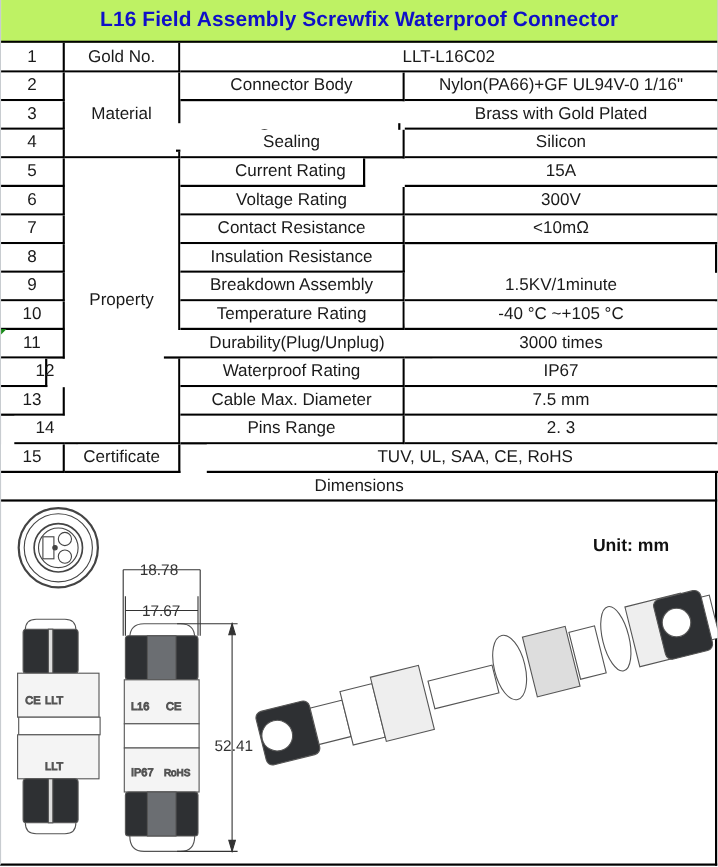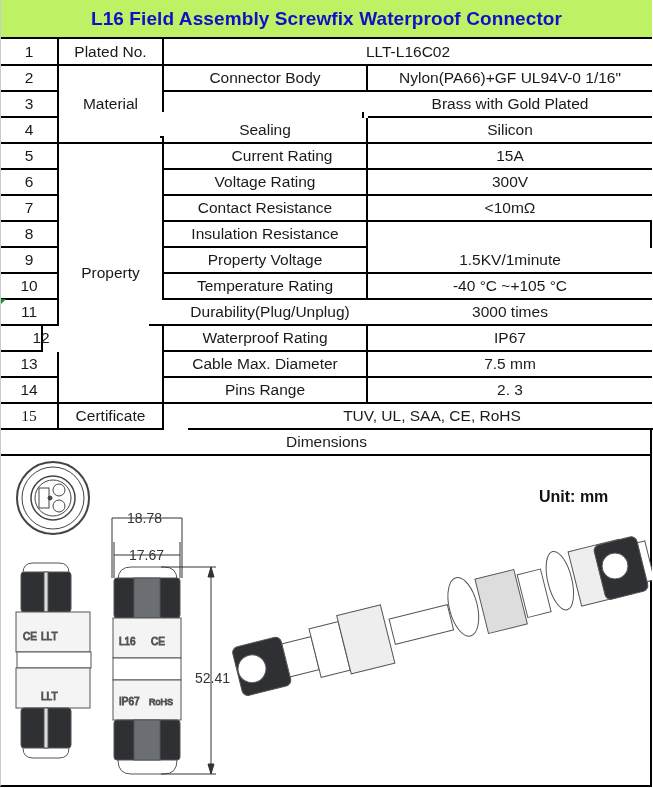--- a/index.html
+++ b/index.html
@@ -26,69 +26,69 @@
   .green-mark { position: absolute; left: 0; top: 299px; width: 0; height: 0;
                 border-top: 5px solid #1a8a1a; border-right: 5px solid transparent; }
 </style>
 </head>
 <body>
 
 <div class="sheet">
   <div class="title">L16 Field Assembly Screwfix Waterproof Connector</div>
 
   <div class="cell" style="left:0;top:39px;width:58px;height:27px;">1</div>
-  <div class="cell" style="left:58px;top:39px;width:105px;height:27px;">Plated No.</div>
+  <div class="cell" style="left:58px;top:39px;width:105px;height:27px;">Gold No.</div>
   <div class="cell nocol" style="left:163px;top:39px;width:488px;height:27px;">LLT-L16C02</div>
 
   <div class="cell" style="left:0;top:66px;width:58px;height:26px;">2</div>
   <div class="cell" style="left:0;top:92px;width:58px;height:26px;">3</div>
   <div class="cell" style="left:0;top:118px;width:58px;height:26px;">4</div>
   <div class="cell" style="left:0;top:144px;width:58px;height:26px;">5</div>
   <div class="cell" style="left:0;top:170px;width:58px;height:26px;">6</div>
   <div class="cell" style="left:0;top:196px;width:58px;height:26px;">7</div>
   <div class="cell" style="left:0;top:222px;width:58px;height:26px;">8</div>
   <div class="cell" style="left:0;top:248px;width:58px;height:26px;">9</div>
   <div class="cell" style="left:0;top:274px;width:58px;height:26px;">10</div>
   <div class="cell" style="left:0;top:300px;width:58px;height:26px;">11</div>
   <div class="cell" style="left:0;top:326px;width:37px;height:26px;padding-left:40px;">12</div>
   <div class="cell" style="left:0;top:352px;width:58px;height:26px;">13</div>
-  <div class="cell" style="left:0;top:378px;width:58px;height:26px;">14</div>
+  <div class="cell" style="left:12px;top:378px;width:58px;height:26px;">14</div>
 
   <div class="cell" style="left:58px;top:66px;width:105px;height:78px;">Material</div>
   <div class="cell" style="left:58px;top:144px;width:105px;height:260px;">Property</div>
 
   <div class="cell" style="left:163px;top:66px;width:204px;height:26px;">Connector Body</div>
   <div class="cell" style="left:159px;top:92px;width:204px;height:26px;margin-top:20px;">Contact</div>
   <div class="cell" style="left:163px;top:118px;width:204px;height:26px;">Sealing</div>
-  <div class="cell" style="left:163px;top:144px;width:204px;height:26px;padding-left:34px;">Current Rating</div>
+  <div class="cell" style="left:163px;top:144px;width:168px;height:26px;padding-left:34px;">Current Rating</div>
   <div class="cell" style="left:163px;top:170px;width:204px;height:26px;">Voltage Rating</div>
   <div class="cell" style="left:163px;top:196px;width:204px;height:26px;">Contact Resistance</div>
   <div class="cell" style="left:163px;top:222px;width:204px;height:26px;">Insulation Resistance</div>
-  <div class="cell" style="left:163px;top:248px;width:204px;height:26px;">Property Voltage</div>
+  <div class="cell" style="left:163px;top:248px;width:204px;height:26px;">Breakdown Assembly</div>
   <div class="cell" style="left:163px;top:274px;width:204px;height:26px;">Temperature Rating</div>
   <div class="cell" style="left:148px;top:300px;width:244px;height:26px;">Durability(Plug/Unplug)</div>
   <div class="cell" style="left:163px;top:326px;width:204px;height:26px;">Waterproof Rating</div>
   <div class="cell" style="left:163px;top:352px;width:204px;height:26px;">Cable Max. Diameter</div>
   <div class="cell" style="left:163px;top:378px;width:204px;height:26px;">Pins Range</div>
 
   <div class="cell nocol" style="left:367px;top:66px;width:284px;height:26px;">Nylon(PA66)+GF UL94V-0 1/16"</div>
   <div class="cell nocol" style="left:367px;top:92px;width:284px;height:26px;">Brass with Gold Plated</div>
   <div class="cell nocol" style="left:367px;top:118px;width:284px;height:26px;">Silicon</div>
   <div class="cell nocol" style="left:367px;top:144px;width:284px;height:26px;">15A</div>
   <div class="cell nocol" style="left:367px;top:170px;width:284px;height:26px;">300V</div>
   <div class="cell nocol" style="left:367px;top:196px;width:284px;height:26px;">&lt;10mΩ</div>
   <div class="cell nocol" style="left:367px;top:222px;width:253px;height:26px;margin-top:48px;">10MΩ at DC 200V</div>
   <div class="cell nocol" style="left:367px;top:248px;width:284px;height:26px;">1.5KV/1minute</div>
   <div class="cell nocol" style="left:367px;top:274px;width:284px;height:26px;">-40 °C ~+105 °C</div>
   <div class="cell nocol" style="left:367px;top:300px;width:284px;height:26px;">3000 times</div>
   <div class="cell nocol" style="left:367px;top:326px;width:284px;height:26px;">IP67</div>
   <div class="cell nocol" style="left:367px;top:352px;width:284px;height:26px;">7.5 mm</div>
   <div class="cell nocol" style="left:367px;top:378px;width:284px;height:26px;">2. 3</div>
 
-  <div class="cell" style="left:0;top:404px;width:58px;height:26px;font-family:Liberation Serif, serif;">15</div>
+  <div class="cell" style="left:0;top:404px;width:58px;height:26px;">15</div>
   <div class="cell" style="left:58px;top:404px;width:105px;height:26px;">Certificate</div>
   <div class="cell nocol" style="left:163px;top:404px;width:488px;height:26px;margin-left:24px;">TUV, UL, SAA, CE, RoHS</div>
 
   <div class="green-mark"></div>
 
   <div class="dim-head">Dimensions</div>
 
   <div class="unit">Unit: mm</div>
 
   <svg class="drawings" viewBox="0 456 651 330" width="651" height="330" style="top:456px;">

